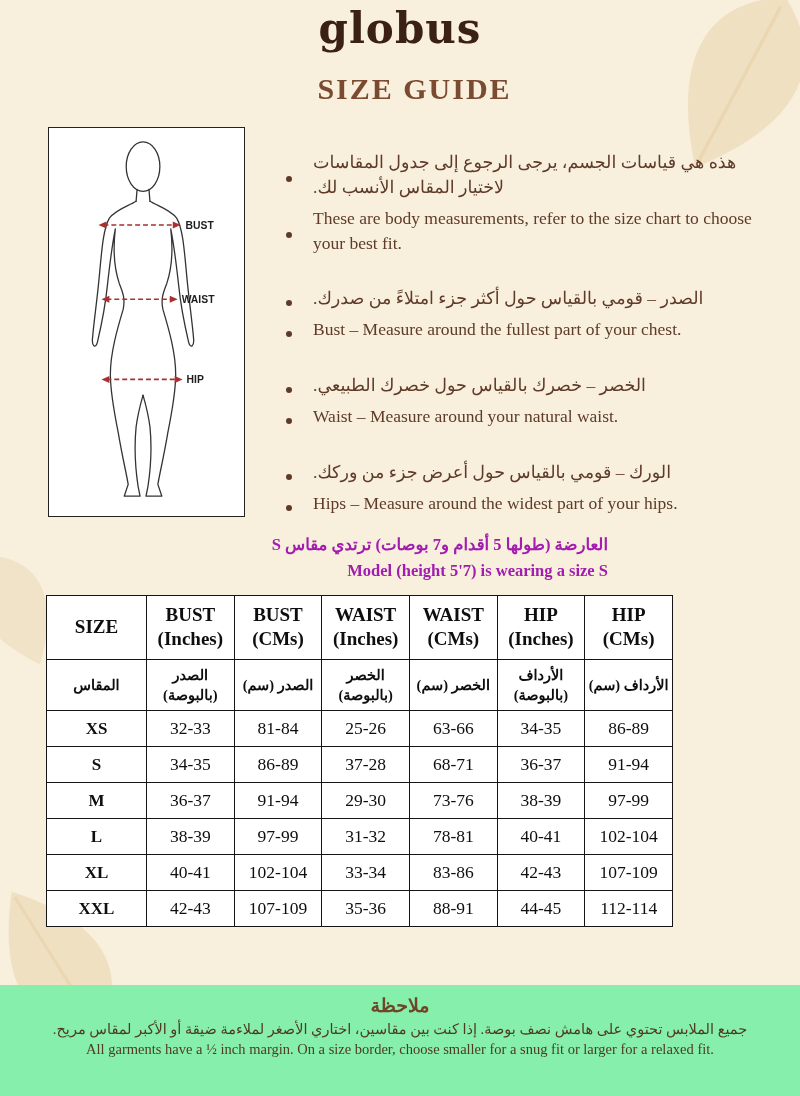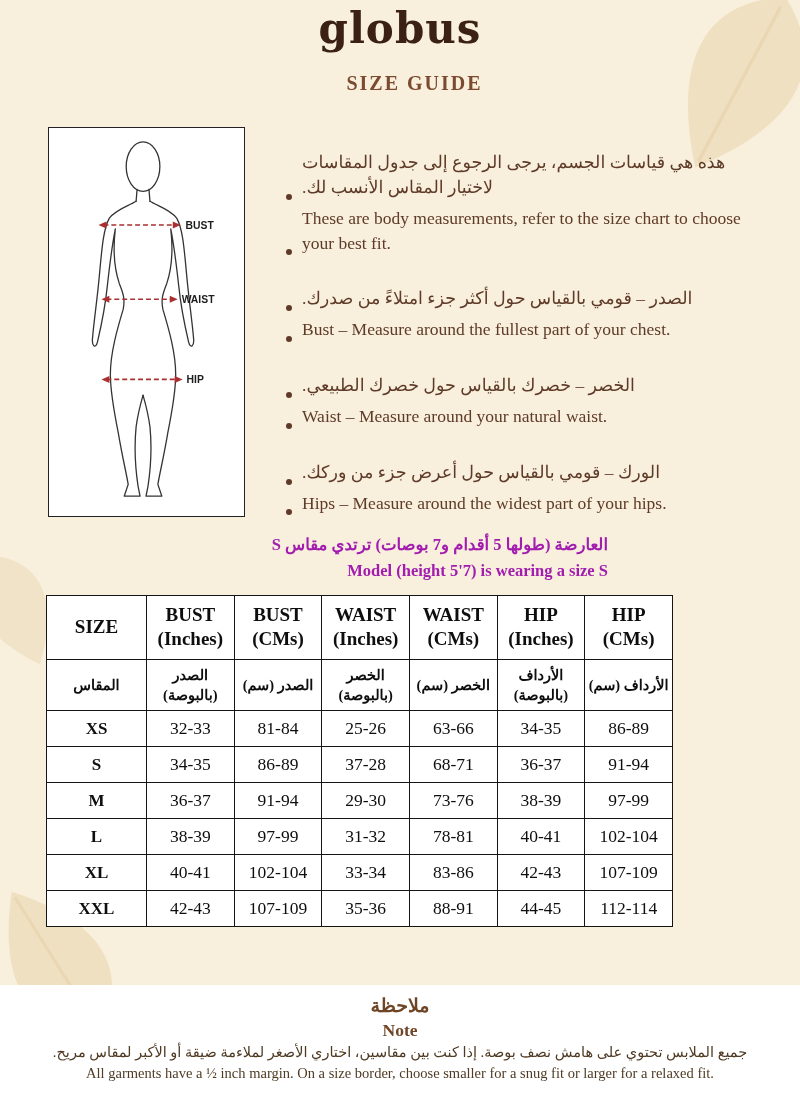--- a/index.html
+++ b/index.html
@@ -21,40 +21,40 @@
   .brand {
     position: absolute; z-index: 2; top: 4px; left: 0; right: 0;
     text-align: center;
     font-family: "DejaVu Serif", serif;
     font-weight: bold; font-size: 42px; letter-spacing: 1px;
     color: #3b2113;
   }
   .page-title {
     position: absolute; z-index: 2; top: 72px; left: 0; right: 0;
     text-align: center;
-    font-weight: bold; font-size: 20px; letter-spacing: 2px;
+    font-weight: bold; font-size: 30px; letter-spacing: 2px;
     color: #7b4b31;
     padding-left: 29px;
   }
 
   .figure-box {
     position: absolute; z-index: 2;
     left: 48px; top: 127px; width: 197px; height: 390px;
     background: #ffffff; border: 1.5px solid #222;
   }
   .figure-box svg { display: block; width: 100%; height: 100%; }
   .meas-label { font-family: "Liberation Sans", sans-serif; font-size: 10.5px; font-weight: bold; fill: #1d1d1d; }
 
   .instructions {
     position: absolute; z-index: 2;
     left: 286px; top: 150px; width: 470px;
     color: #5e3b28; font-size: 17.5px;
   }
   .inst-group { margin-bottom: 31px; }
-  .inst-row { display: flex; gap: 10px; margin-bottom: 6px; align-items: flex-end; }
+  .inst-row { display: flex; gap: 21px; margin-bottom: 6px; align-items: center; }
   .bullet { width: 6px; height: 6px; border-radius: 50%; background: #5e3b28; margin-top: 9px; flex: none; }
   .inst-text { line-height: 1.42; text-align: left; }
 
   .model-note {
     position: absolute; z-index: 2;
     left: 48px; top: 532px; width: 560px;
     font-size: 16.5px; color: #a21caf; line-height: 1.55;
     text-align: right;
     font-weight: bold;
   }
@@ -71,21 +71,21 @@
     text-align: center; vertical-align: middle; color: #0e0e0e;
   }
   .size-table thead th.h-en { font-size: 19px; font-weight: bold; line-height: 1.28; padding: 7px 2px; white-space: pre-line; }
   .size-table thead th.h-ar { font-size: 14.5px; font-weight: bold; line-height: 1.4; padding: 5px 2px; white-space: pre-line; }
   .size-table td { font-size: 17.5px; padding: 7px 2px; }
   .size-table td.size-cell { font-weight: bold; font-size: 17px; }
 
   .note-band {
     position: absolute; z-index: 2;
     left: 0; right: 0; bottom: 0; height: 111px;
-    background: #ffffff;
+    background: #86efac;
     text-align: center; color: #4a3623;
     padding: 9px 10px 12px 10px;
   }
   .note-title { font-weight: bold; font-size: 19px; line-height: 1.3; color: #6f4526; }
   .note-title-en { font-weight: bold; font-size: 17.5px; line-height: 1.35; color: #6f4526; }
   .note-body { font-size: 14.5px; line-height: 1.42; margin-top: 0; color: #4f3a23; }
 </style>
 </head>
 <body>
 
@@ -274,18 +274,17 @@
         <td>35-36</td>
         <td>88-91</td>
         <td>44-45</td>
         <td>112-114</td>
       </tr>
     </tbody>
   </table>
 
   <div class="note-band">
     <div class="note-title" dir="auto">ملاحظة</div>
-    <div class="note-title-en">Note</div>
     <div class="note-body" dir="auto">جميع الملابس تحتوي على هامش نصف بوصة. إذا كنت بين مقاسين، اختاري الأصغر لملاءمة ضيقة أو الأكبر لمقاس مريح.</div>
     <div class="note-body">All garments have a ½ inch margin. On a size border, choose smaller for a snug fit or larger for a relaxed fit.</div>
   </div>
 
 </div>
 
 </body></html>

